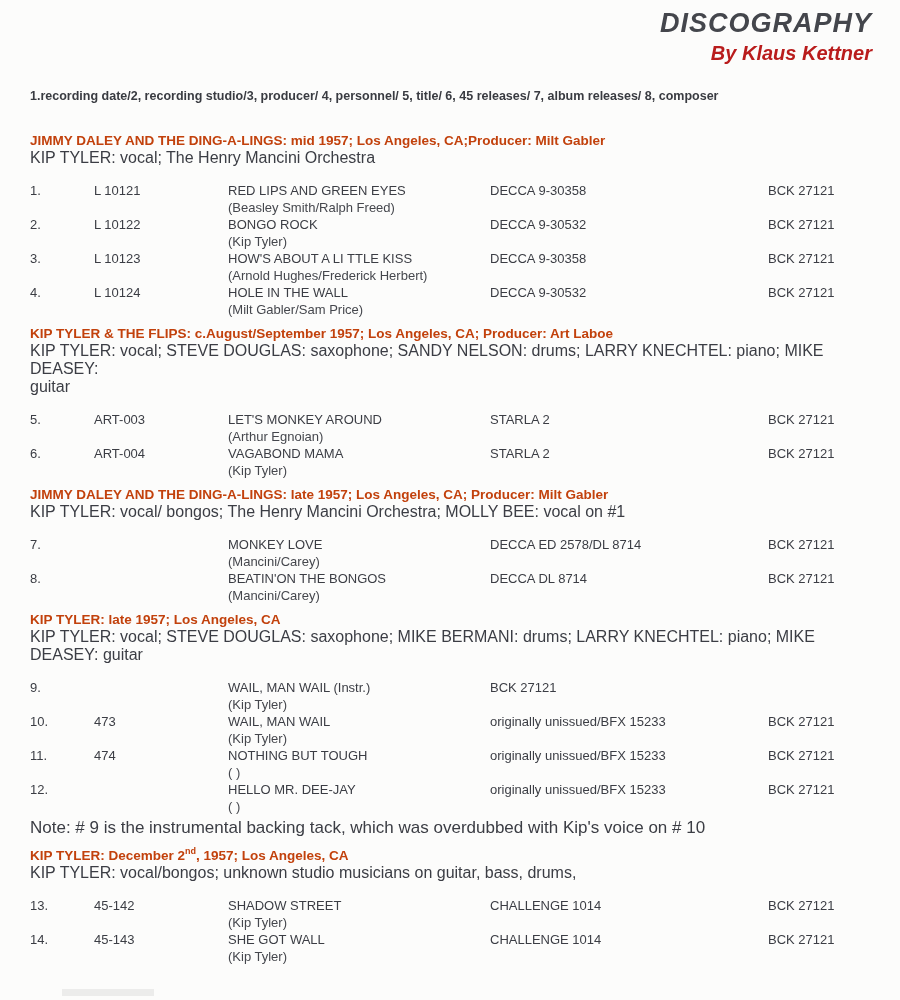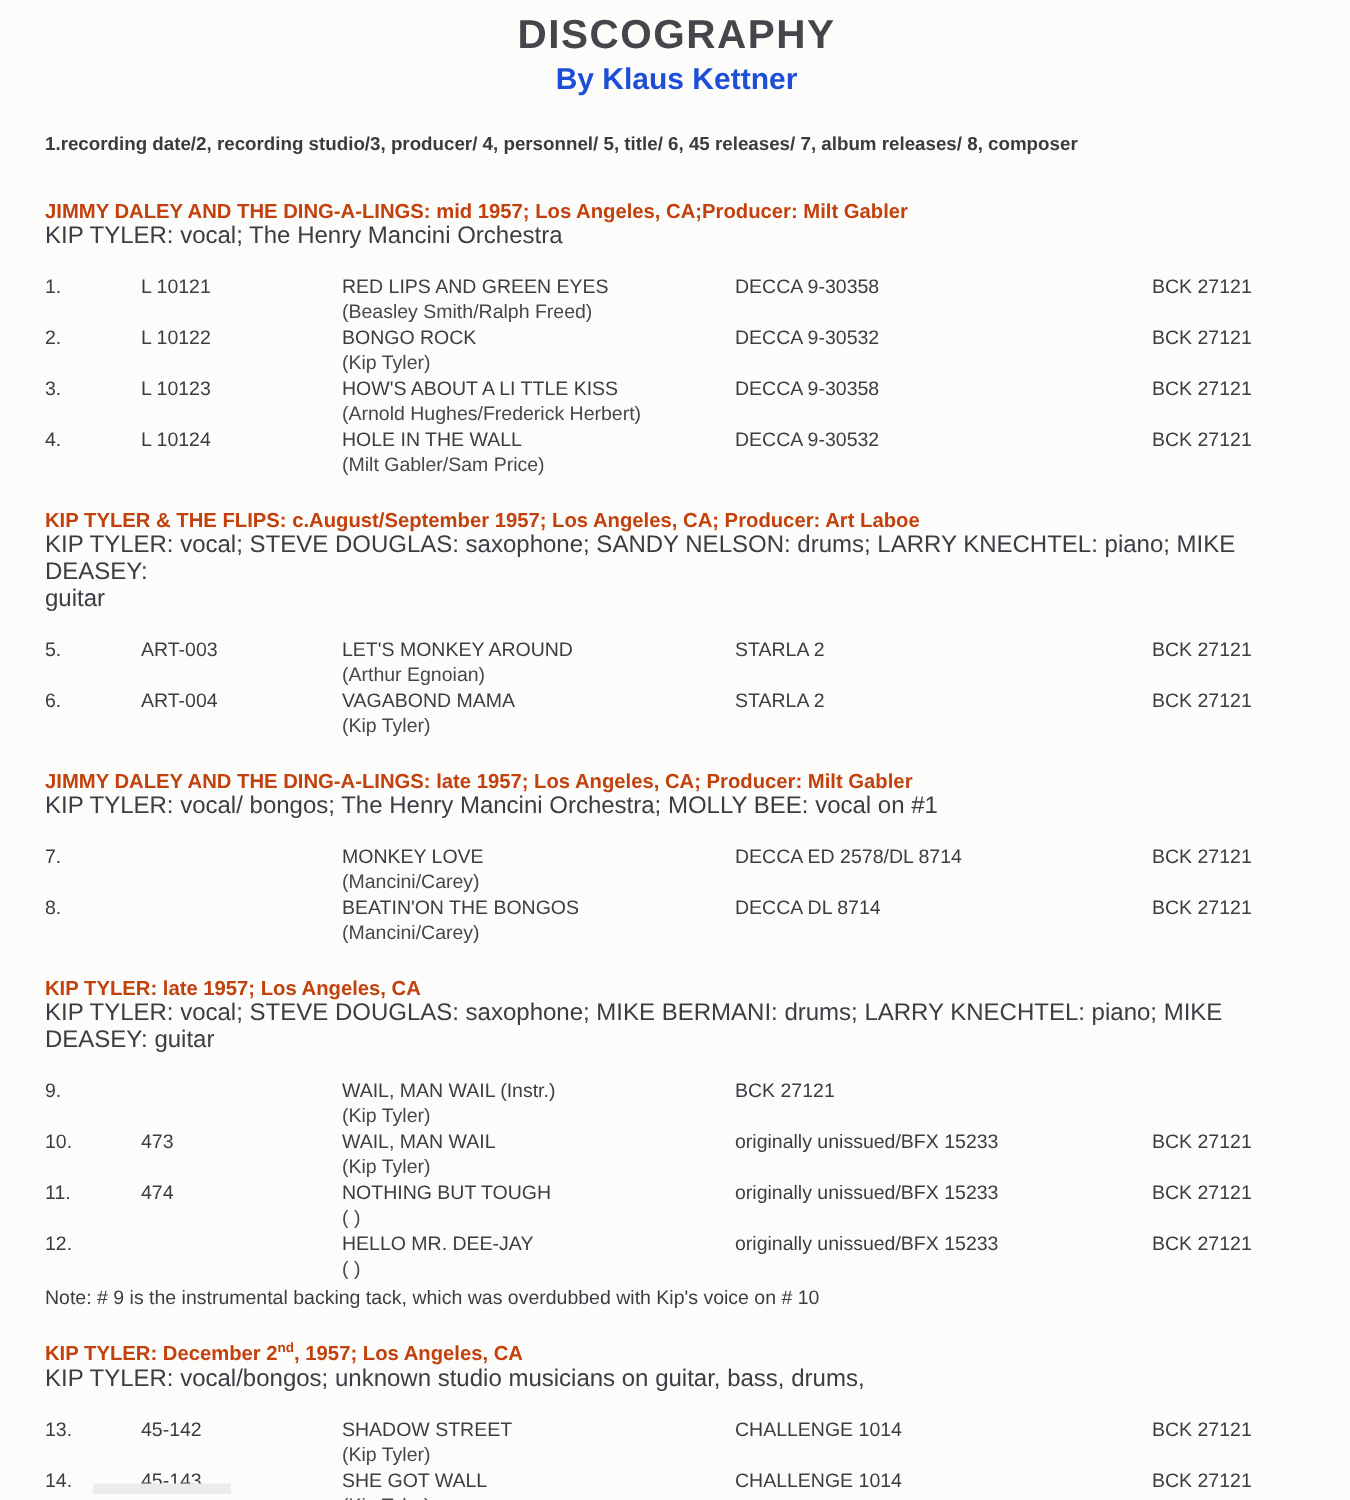--- a/index.html
+++ b/index.html
@@ -6,44 +6,44 @@
   .page {
     position:relative;
     width:900px; height:1000px;
     box-sizing:border-box;
     background:#fcfcfb;
     color:#3b3d44;
     font-family:"Liberation Sans", sans-serif;
     padding:6px 28px 0 30px;
     overflow:hidden;
   }
-  .doc-header { text-align:center; }
+  .doc-header { text-align:right;font-style:italic; }
   .doc-title {
     font-size:27px; font-weight:bold; letter-spacing:1px;
     margin:2px 0 0; color:#44464c;
   }
-  .doc-byline { font-size:20px; font-weight:bold; margin:3px 0 0; color:#1d4ed8; }
+  .doc-byline { font-size:20px; font-weight:bold; margin:3px 0 0; color:#b91c1c; }
   .legend { font-weight:bold; font-size:12.5px; margin:24px 0 0; color:#393b41; }
 
-  .session { margin-top:21px; }
+  .session { margin-top:8px; }
   .session.first { margin-top:30px; }
   .sess-head { font-size:13.5px; font-weight:bold; margin:0; color:#c2410c; }
   .sess-head sup { font-size:9px; }
   .personnel { font-size:16px; font-weight:normal; margin:1px 0 0; white-space:pre-line; }
 
   .tracks { margin-top:15px; }
   .track {
     display:grid;
     grid-template-columns:64px 134px 262px 278px 1fr;
     font-size:13px; line-height:17px;
     align-items:start;
   }
   .c-num, .c-matrix, .c-rel, .c-album { padding-top:0; }
   .t-comp { color:#45474d; }
-  .note { font-size:13px; margin:3px 0 0; }
+  .note { font-size:17px; margin:3px 0 0; }
 
   .scan-artifact {
     position:absolute; left:62px; bottom:4px;
     width:92px; height:7px; background:#ececeb;
   }
 </style>
 </head>
 <body>
 
 <div class="page">

